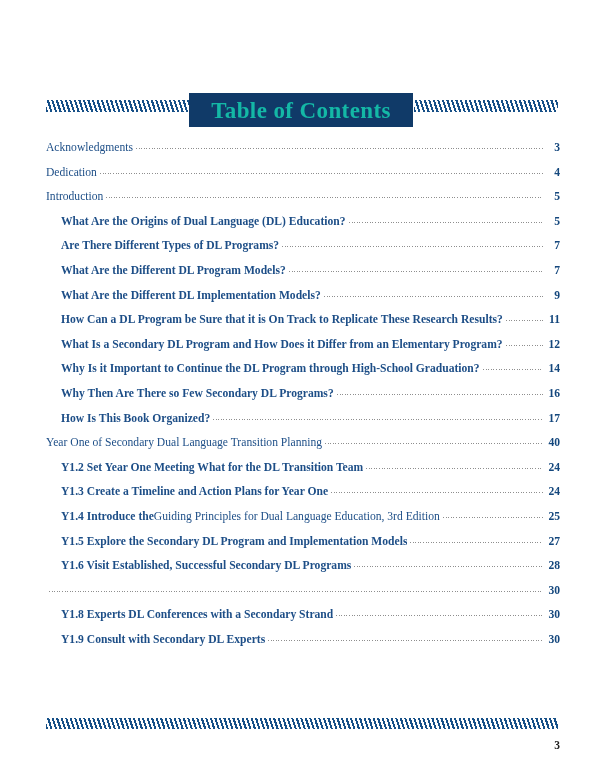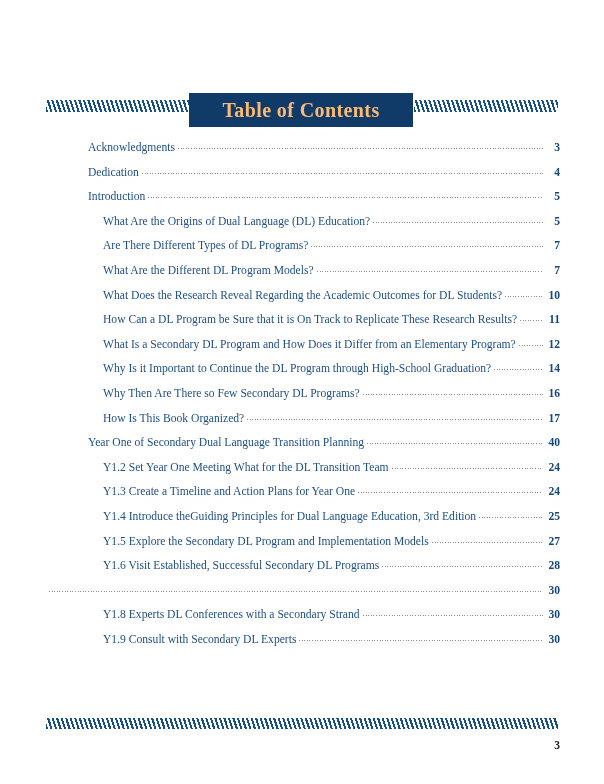--- a/index.html
+++ b/index.html
@@ -60,22 +60,22 @@
     left: 189px;
     top: 93px;
     width: 224px;
     height: 34px;
     background: #103a68;
     display: flex;
     align-items: center;
     justify-content: center;
   }
   .title-text {
-    color: #fdba74;
-    font-size: 20px;
+    color: #14b8a6;
+    font-size: 23px;
     font-weight: bold;
     letter-spacing: 0.4px;
     line-height: 1;
     white-space: nowrap;
     font-family: "Liberation Serif", "DejaVu Serif", serif;
   }
 
   
   .toc {
     position: absolute;
@@ -88,27 +88,27 @@
     display: flex;
     align-items: baseline;
     height: 24.6px;
     width: 100%;
     font-size: 11.6px;
     color: #1d4e87;
     white-space: nowrap;
   }
   .toc-row.level-2 .toc-title {
     padding-left: 15px;
+    font-weight: bold;
   }
 
   .toc-title {
     flex: 0 1 auto;
     overflow: hidden;
     text-overflow: clip;
-    margin-left: 42px;
   }
 
   .leader {
     flex: 1 1 auto;
     min-width: 6px;
     margin: 0 1px 0 3px;
     position: relative;
     height: 11px;
   }
   .leader::after {
@@ -203,23 +203,23 @@
         <span class="toc-title">Are There Different Types of DL Programs?</span>
         <span class="leader"></span>
         <span class="toc-page">7</span>
       </div>
       <div class="toc-row level-2">
         <span class="toc-title">What Are the Different DL Program Models?</span>
         <span class="leader"></span>
         <span class="toc-page">7</span>
       </div>
       <div class="toc-row level-2">
-        <span class="toc-title">What Does the Research Reveal Regarding the Academic Outcomes for DL Students?</span>
-        <span class="leader"></span>
-        <span class="toc-page">10</span>
+        <span class="toc-title">What Are the Different DL Implementation Models?</span>
+        <span class="leader"></span>
+        <span class="toc-page">9</span>
       </div>
       <div class="toc-row level-2">
         <span class="toc-title">How Can a DL Program be Sure that it is On Track to Replicate These Research Results?</span>
         <span class="leader"></span>
         <span class="toc-page">11</span>
       </div>
       <div class="toc-row level-2">
         <span class="toc-title">What Is a Secondary DL Program and How Does it Differ from an Elementary Program?</span>
         <span class="leader"></span>
         <span class="toc-page">12</span>

